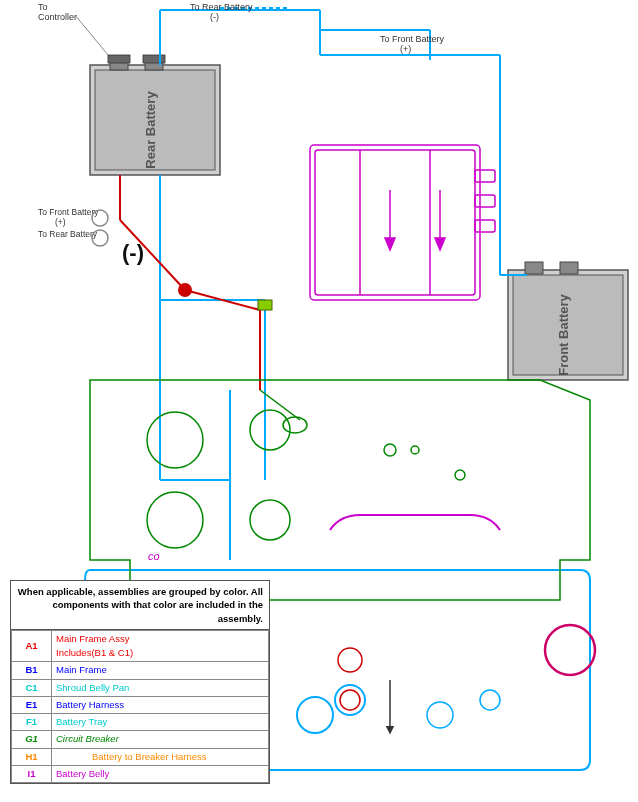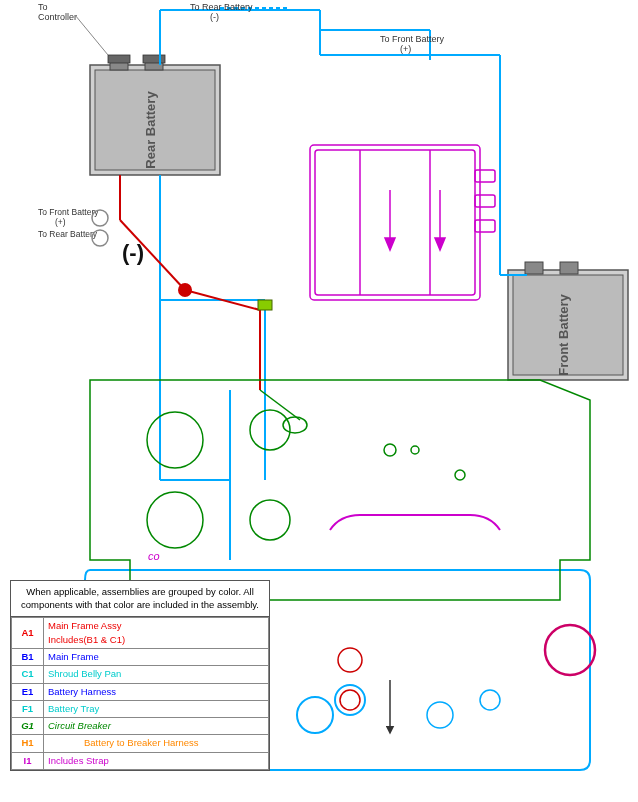--- a/index.html
+++ b/index.html
@@ -28,37 +28,38 @@
       top: 580px;
       width: 260px;
       background: #fff;
       border: 1px solid #555;
       font-size: 10px;
     }
     .legend-note {
       padding: 4px 6px;
       font-size: 9.5px;
       line-height: 1.4;
-      text-align: center;
+      text-align: right;
       border-bottom: 1px solid #555;
+      font-weight: bold;
     }
     .legend-table {
       width: 100%;
       border-collapse: collapse;
     }
     .legend-table td {
       border: 1px solid #888;
       padding: 1px 3px;
       font-size: 9.5px;
       line-height: 1.5;
     }
     .legend-table .code {
       text-align: center;
       font-weight: bold;
-      width: 32px;
+      width: 40px;
     }
     .legend-table .desc {
       padding-left: 4px;
       margin-left: 48px;
     }
     .red { color: #e00; }
     .blue { color: #00f; }
     .cyan { color: #0cc; }
     .magenta { color: #c0c; }
     .green { color: #080; font-style: italic; }
@@ -242,18 +243,18 @@
         <tr>
           <td class="code green">G1</td>
           <td class="desc"><span class="green">Circuit Breaker</span></td>
         </tr>
         <tr>
           <td class="code orange">H1</td>
           <td class="desc"><span class="orange">Battery to Breaker Harness</span></td>
         </tr>
         <tr>
           <td class="code magenta">I1</td>
-          <td class="desc"><span class="magenta">Includes Strap</span></td>
+          <td class="desc"><span class="magenta">Battery Belly</span></td>
         </tr>
       </tbody>
     </table>
   </div>
 </div>
 
 </body></html>

